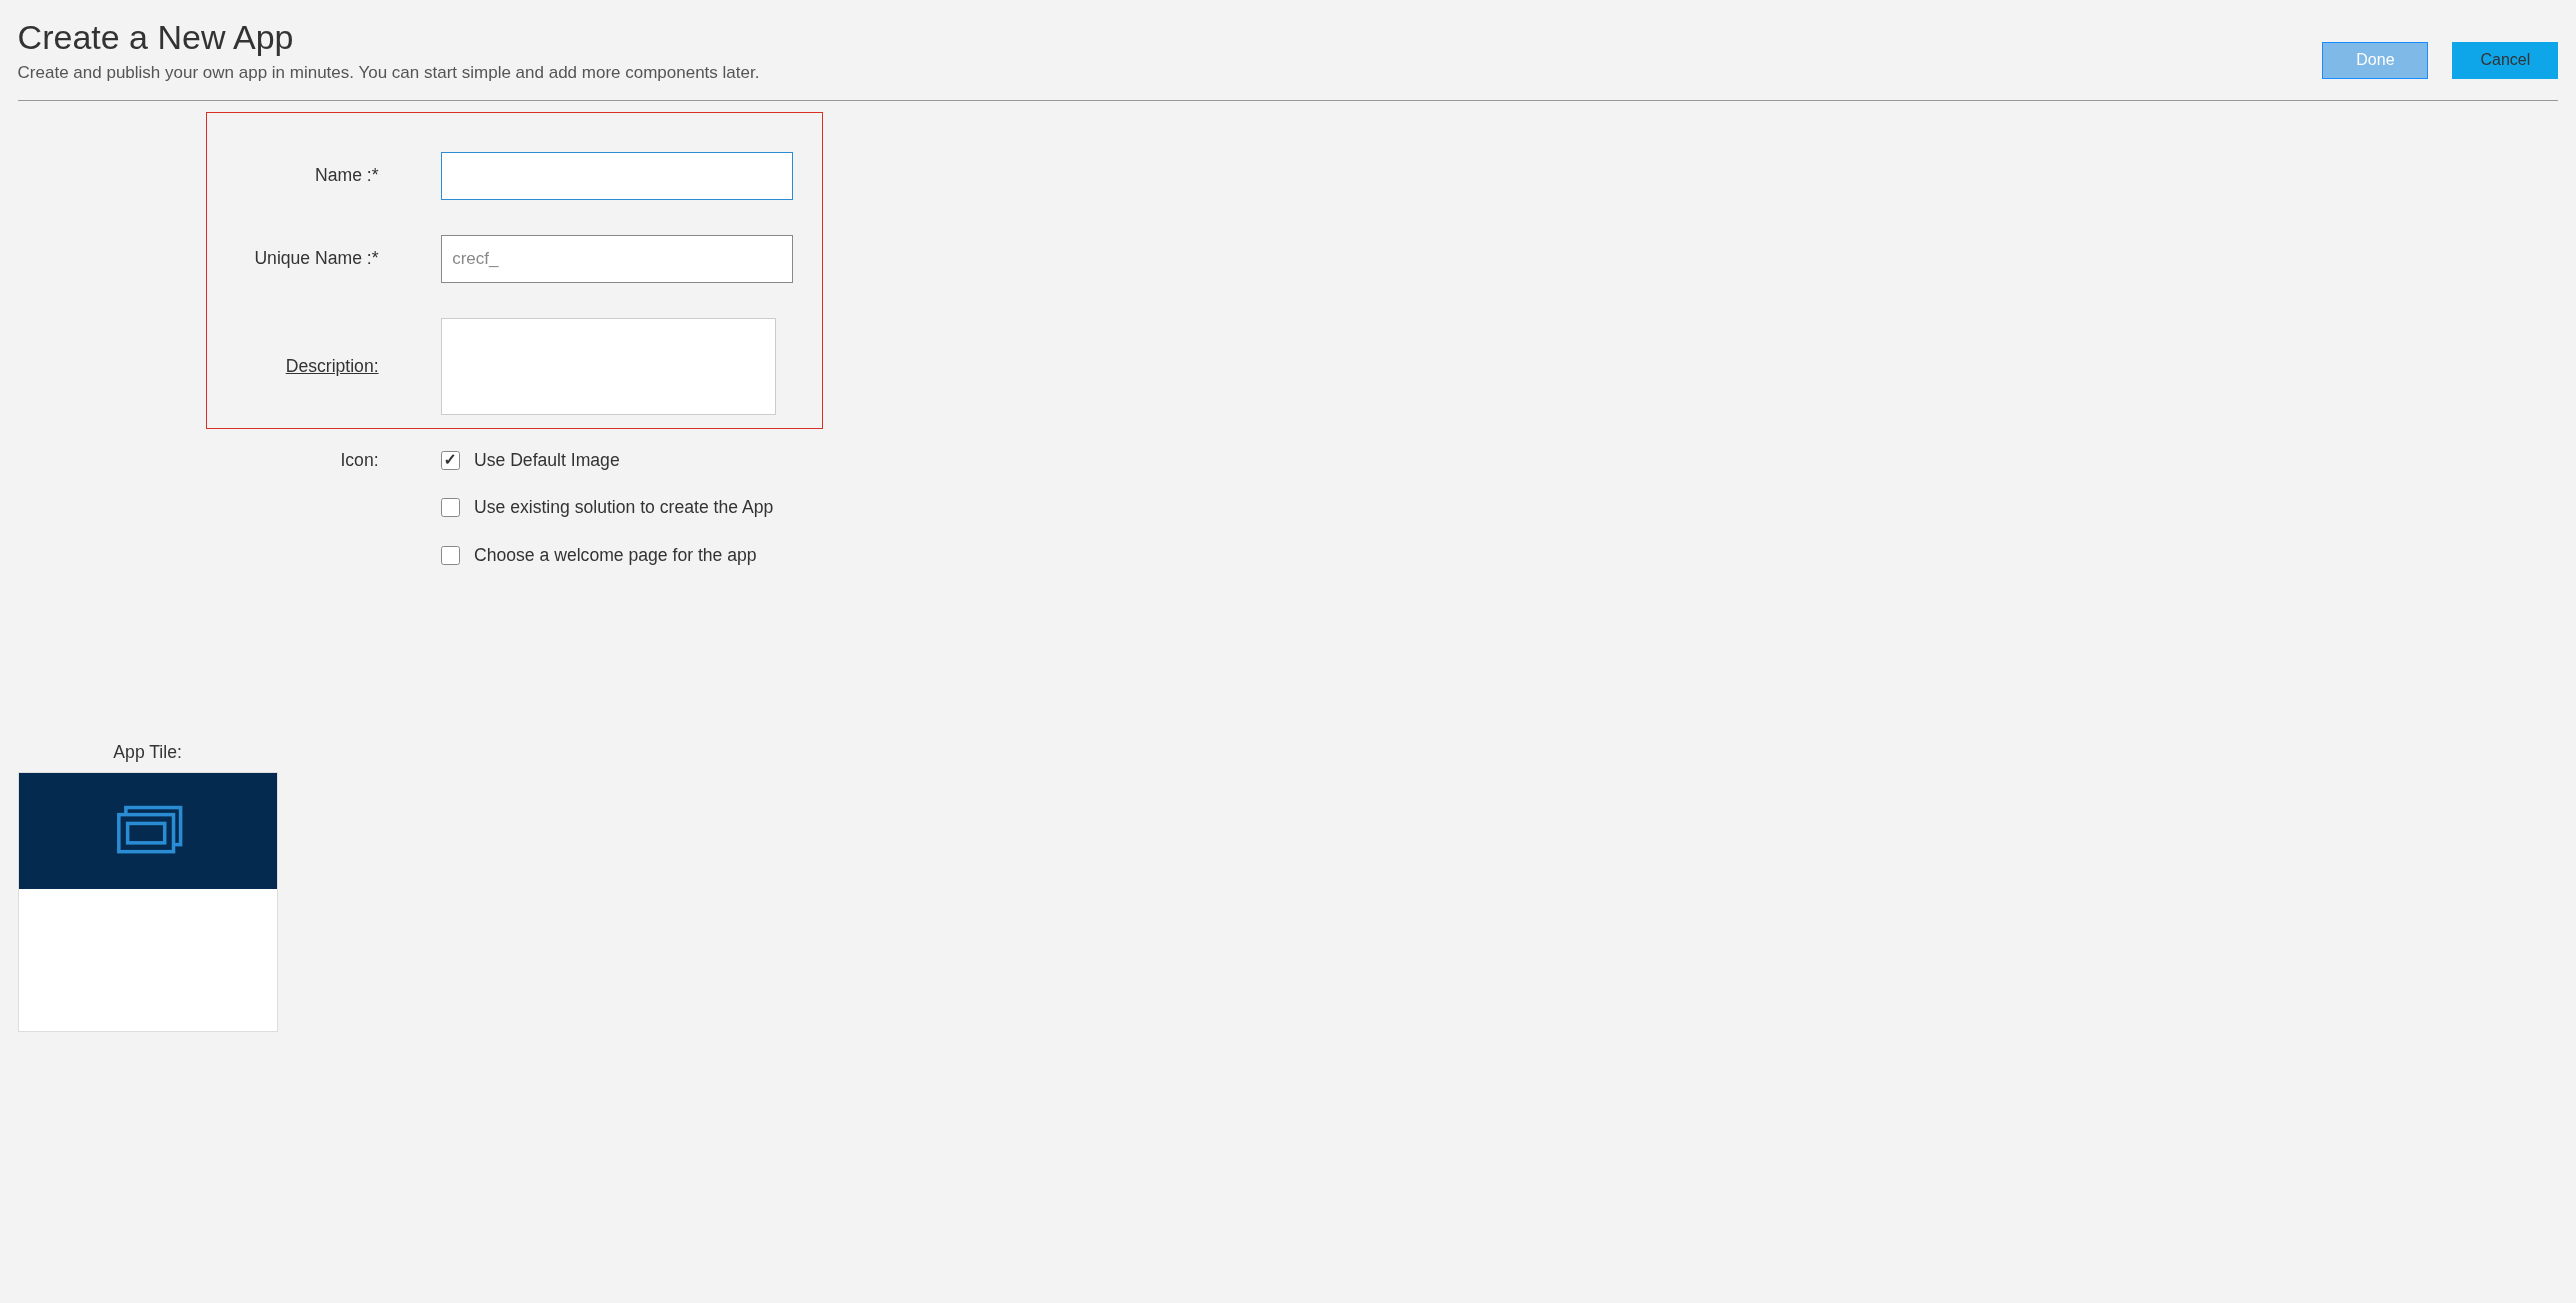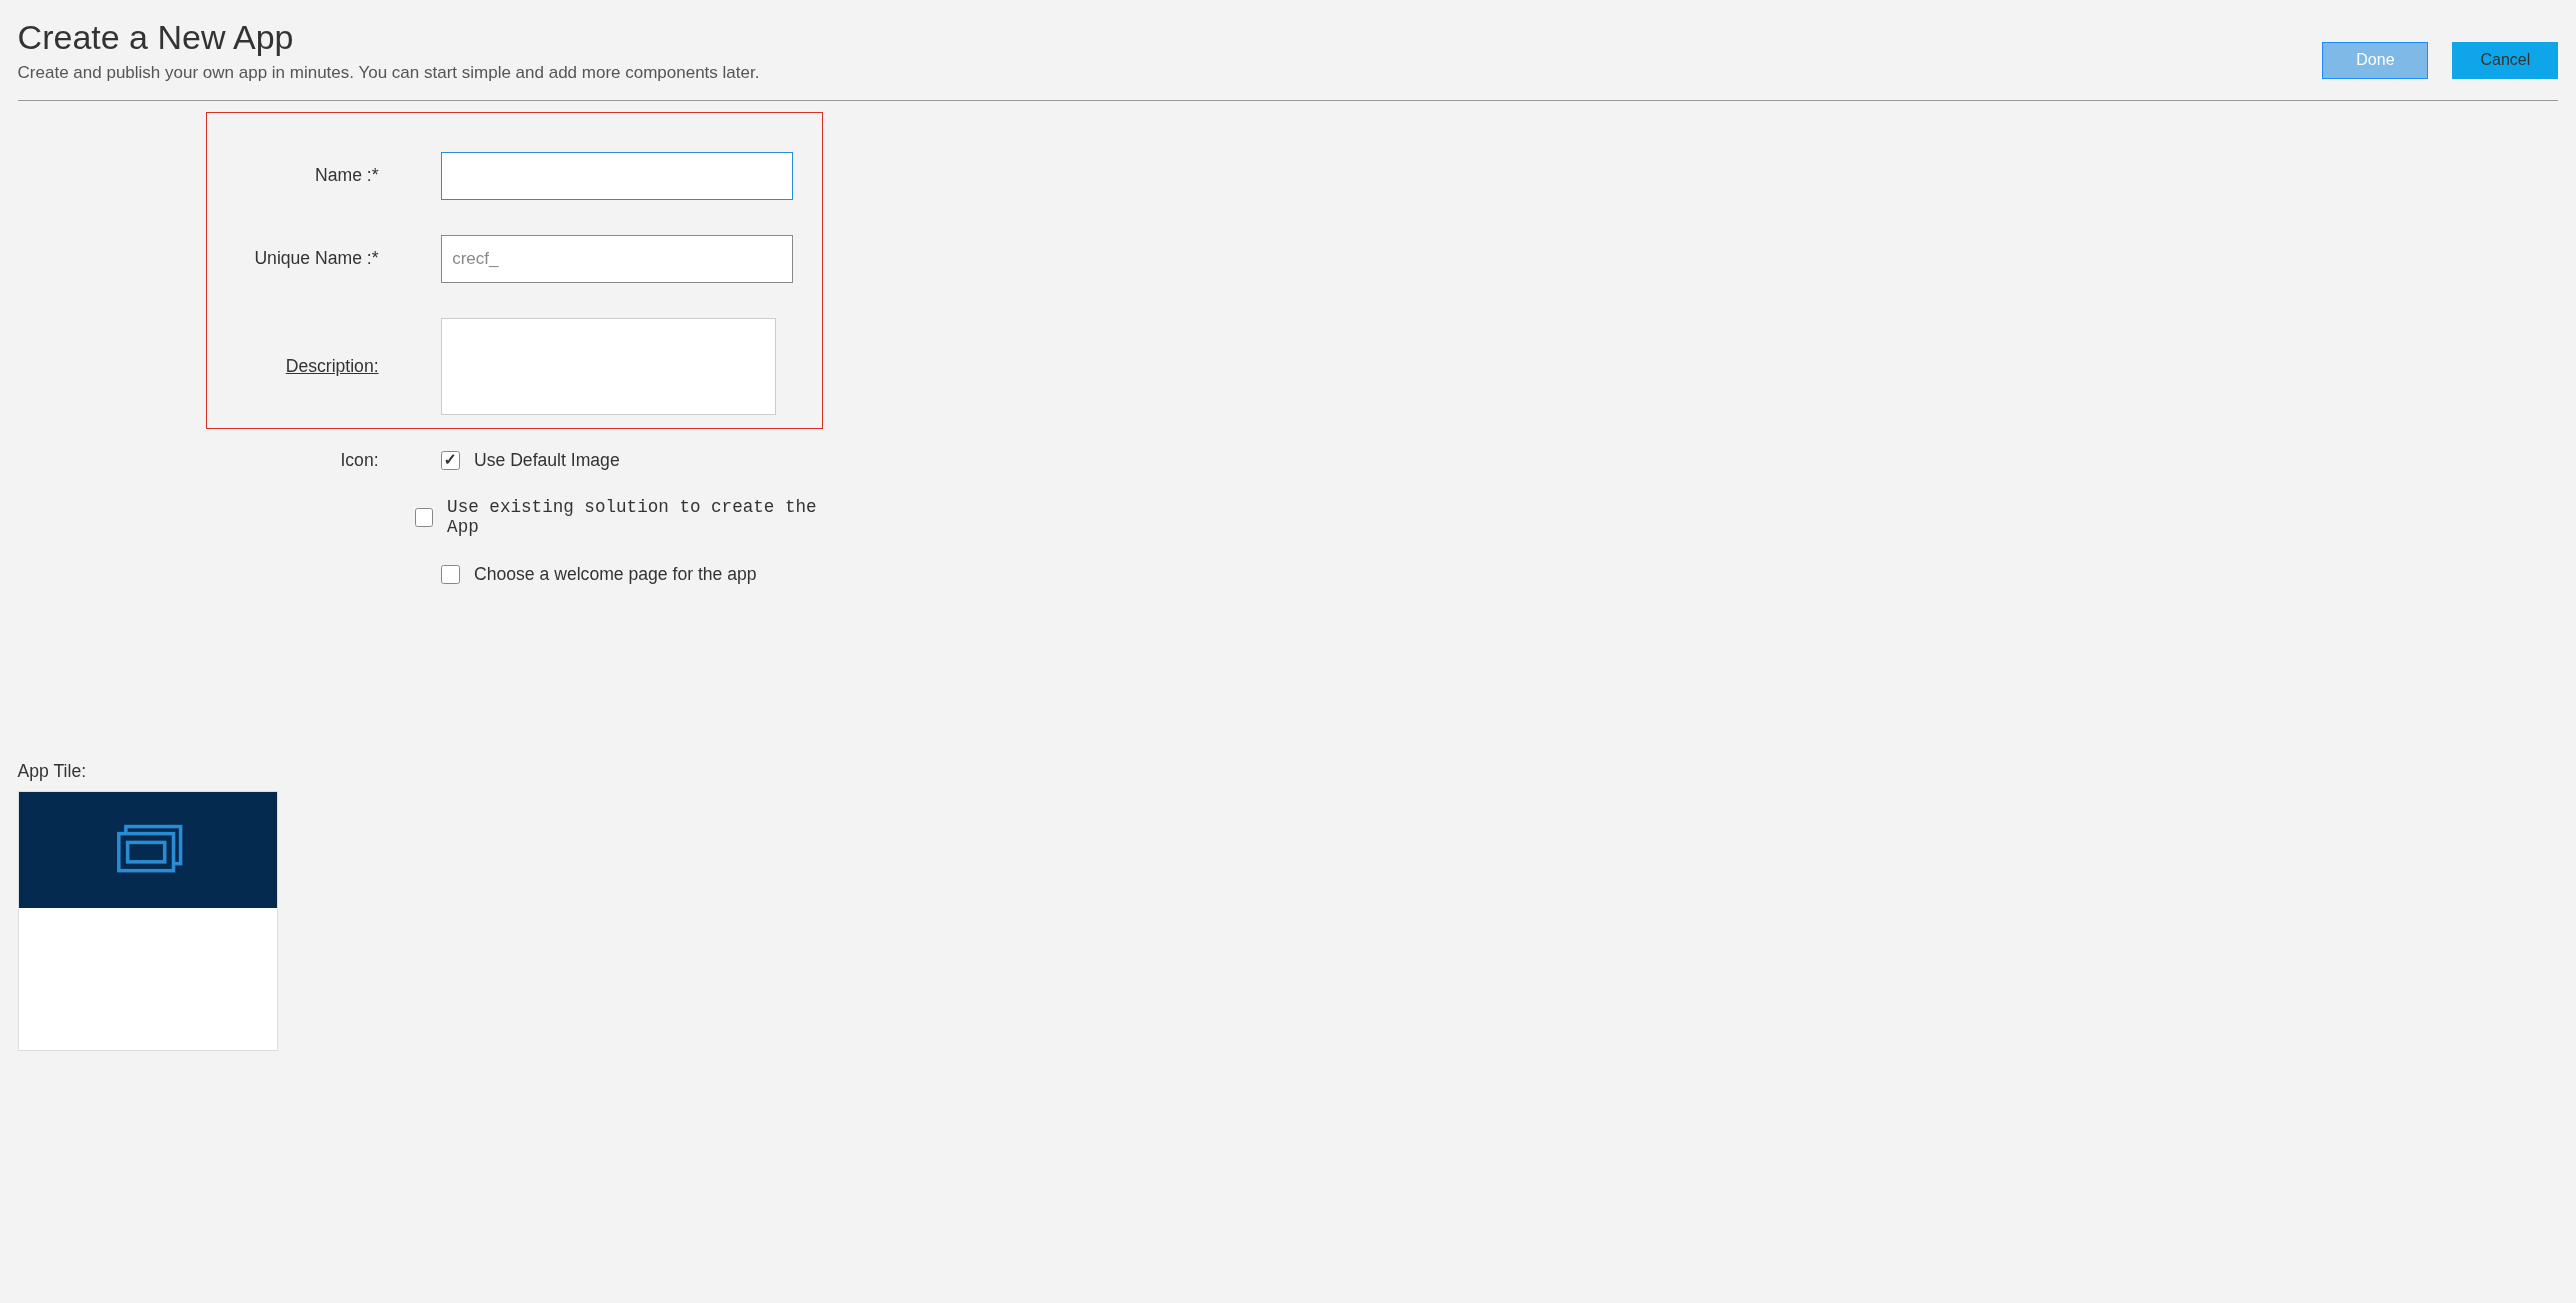--- a/index.html
+++ b/index.html
@@ -153,20 +153,21 @@
       font-size: 17.6px;
       color: #333;
     }
     .form-right {
       padding-top: 123px;
     }
     .app-tile-label {
       font-size: 17.6px;
       color: #333;
       margin-bottom: 8.8px;
+      text-align: center;
     }
     .app-tile {
       width: 260px;
       height: 260px;
       background: #fff;
       border: 0.9px solid #ddd;
     }
     .app-tile-top {
       width: 100%;
       height: 116px;
@@ -221,21 +222,21 @@
     </div>
 
     <div class="checkbox-row">
       <label class="form-label">Icon:</label>
       <div class="checkbox-wrap">
         <div class="checkbox checked"></div>
         <span class="checkbox-label">Use Default Image</span>
       </div>
     </div>
 
-    <div class="checkbox-row" style="margin-top:17.6px;font-family:Liberation Mono, monospace;">
+    <div class="checkbox-row" style="margin-top:17.6px;">
       <label class="form-label"></label>
       <div class="checkbox-wrap">
         <div class="checkbox"></div>
         <span class="checkbox-label">Use existing solution to create the App</span>
       </div>
     </div>
 
     <div class="checkbox-row">
       <label class="form-label"></label>
       <div class="checkbox-wrap">

